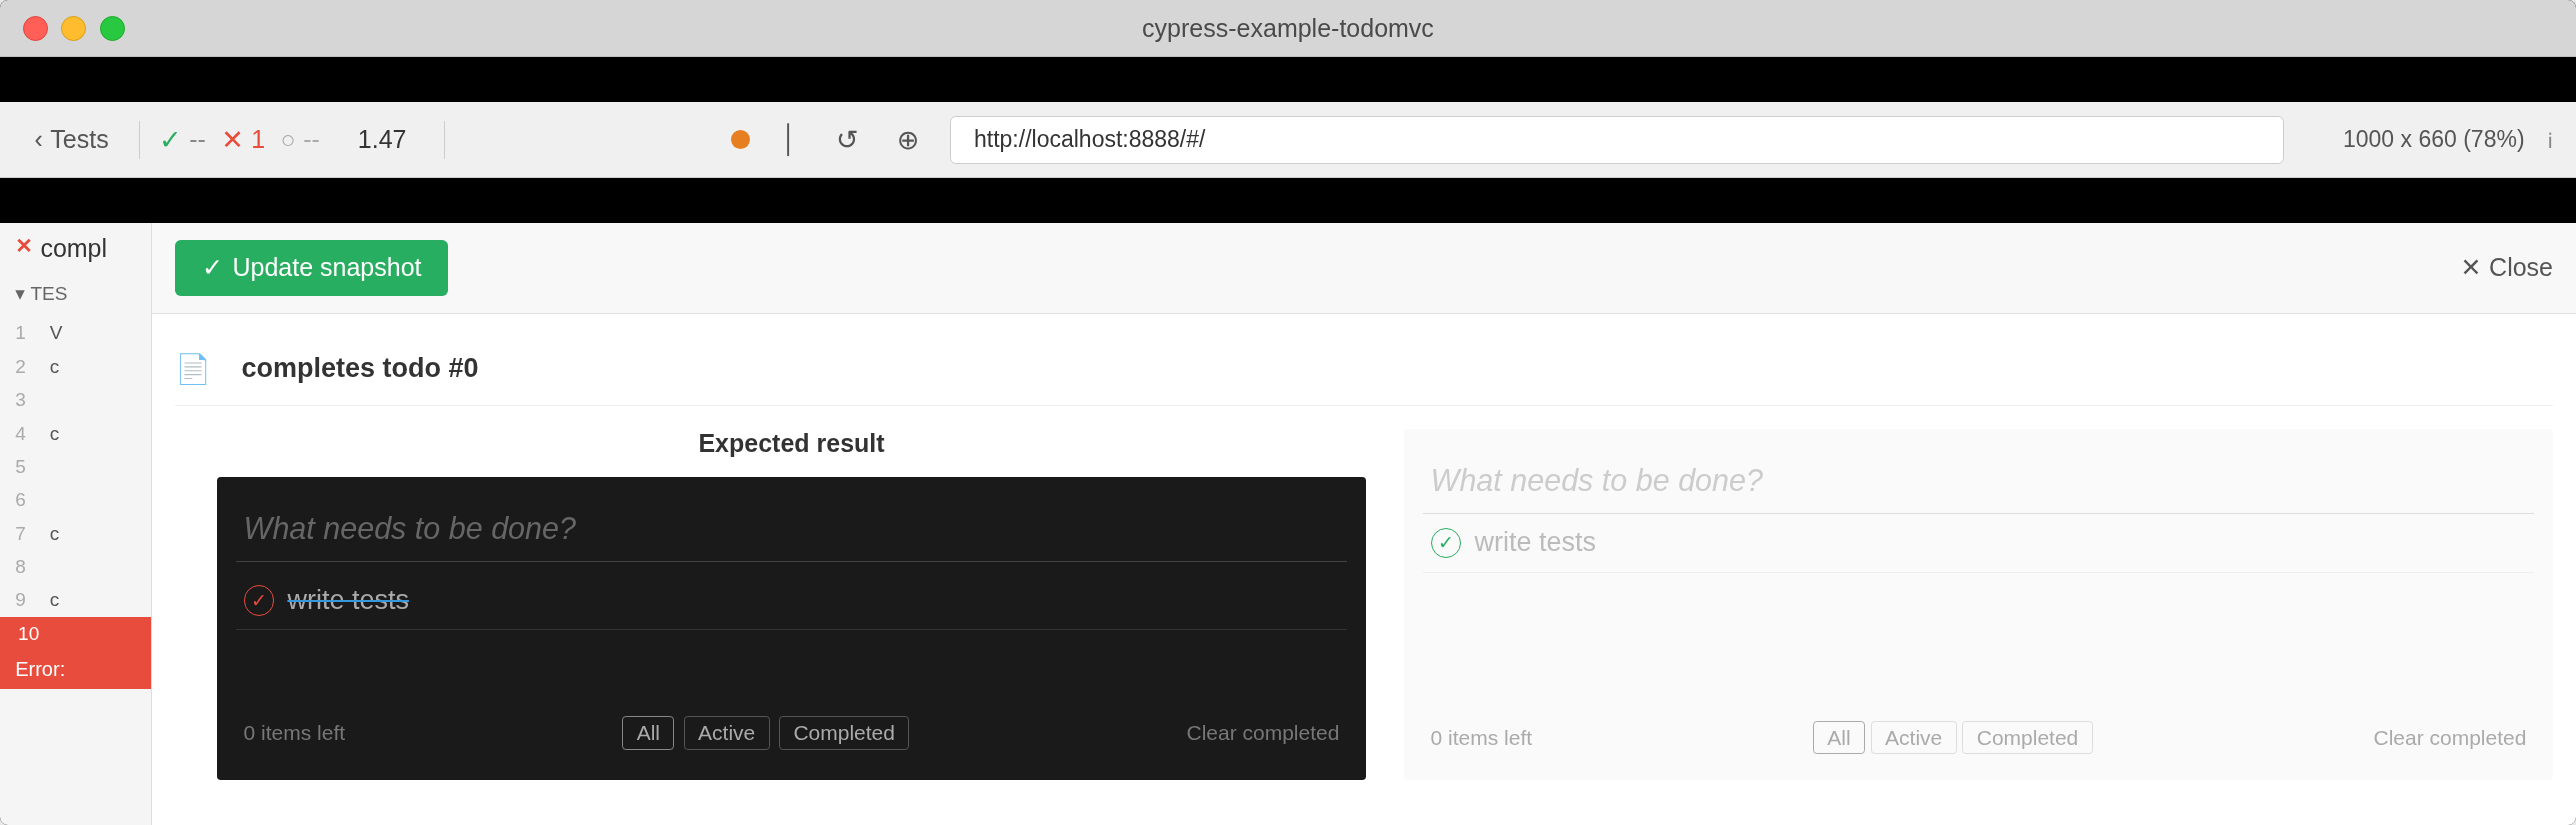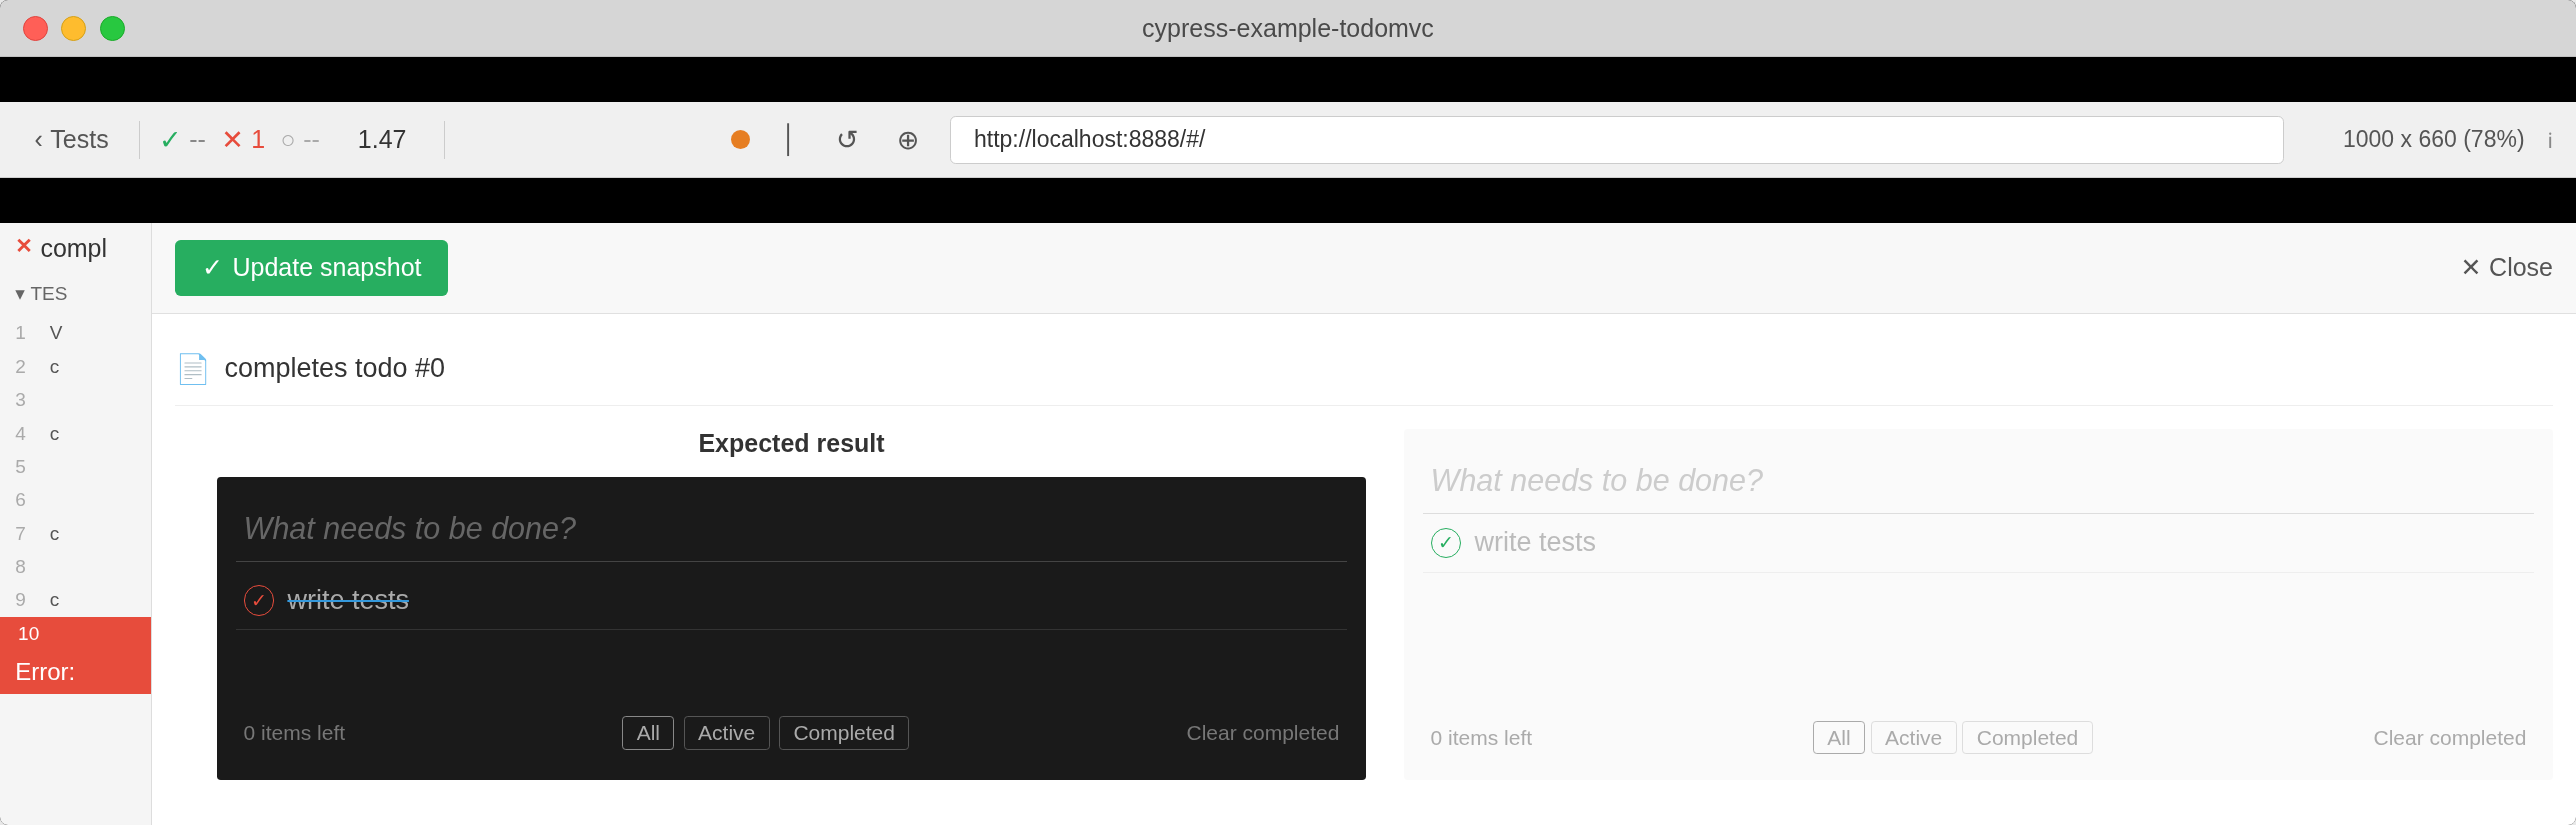--- a/index.html
+++ b/index.html
@@ -241,21 +241,21 @@
       text-align: center;
     }
 
     .line-error .line-number {
       color: white;
     }
 
     .error-bar {
       background: #e74c3c;
       padding: 7.6px 15.2px;
-      font-size: 24px;
+      font-size: 20px;
       color: white;
     }
 
     
     .right-panel {
       flex: 1;
       background: white;
       overflow: hidden;
       display: flex;
       flex-direction: column;
@@ -314,21 +314,22 @@
     }
 
     .doc-icon {
       font-size: 29px;
       color: #555;
     }
 
     .snapshot-title-text {
       font-size: 27px;
       color: #333;
-      font-weight: 400;
+      font-weight: 700;
+      margin-left: 17px;
     }
 
     
     .comparison-area {
       display: flex;
       gap: 38px;
       height: calc(100% - 114px);
       margin-left: 42px;
     }
 

